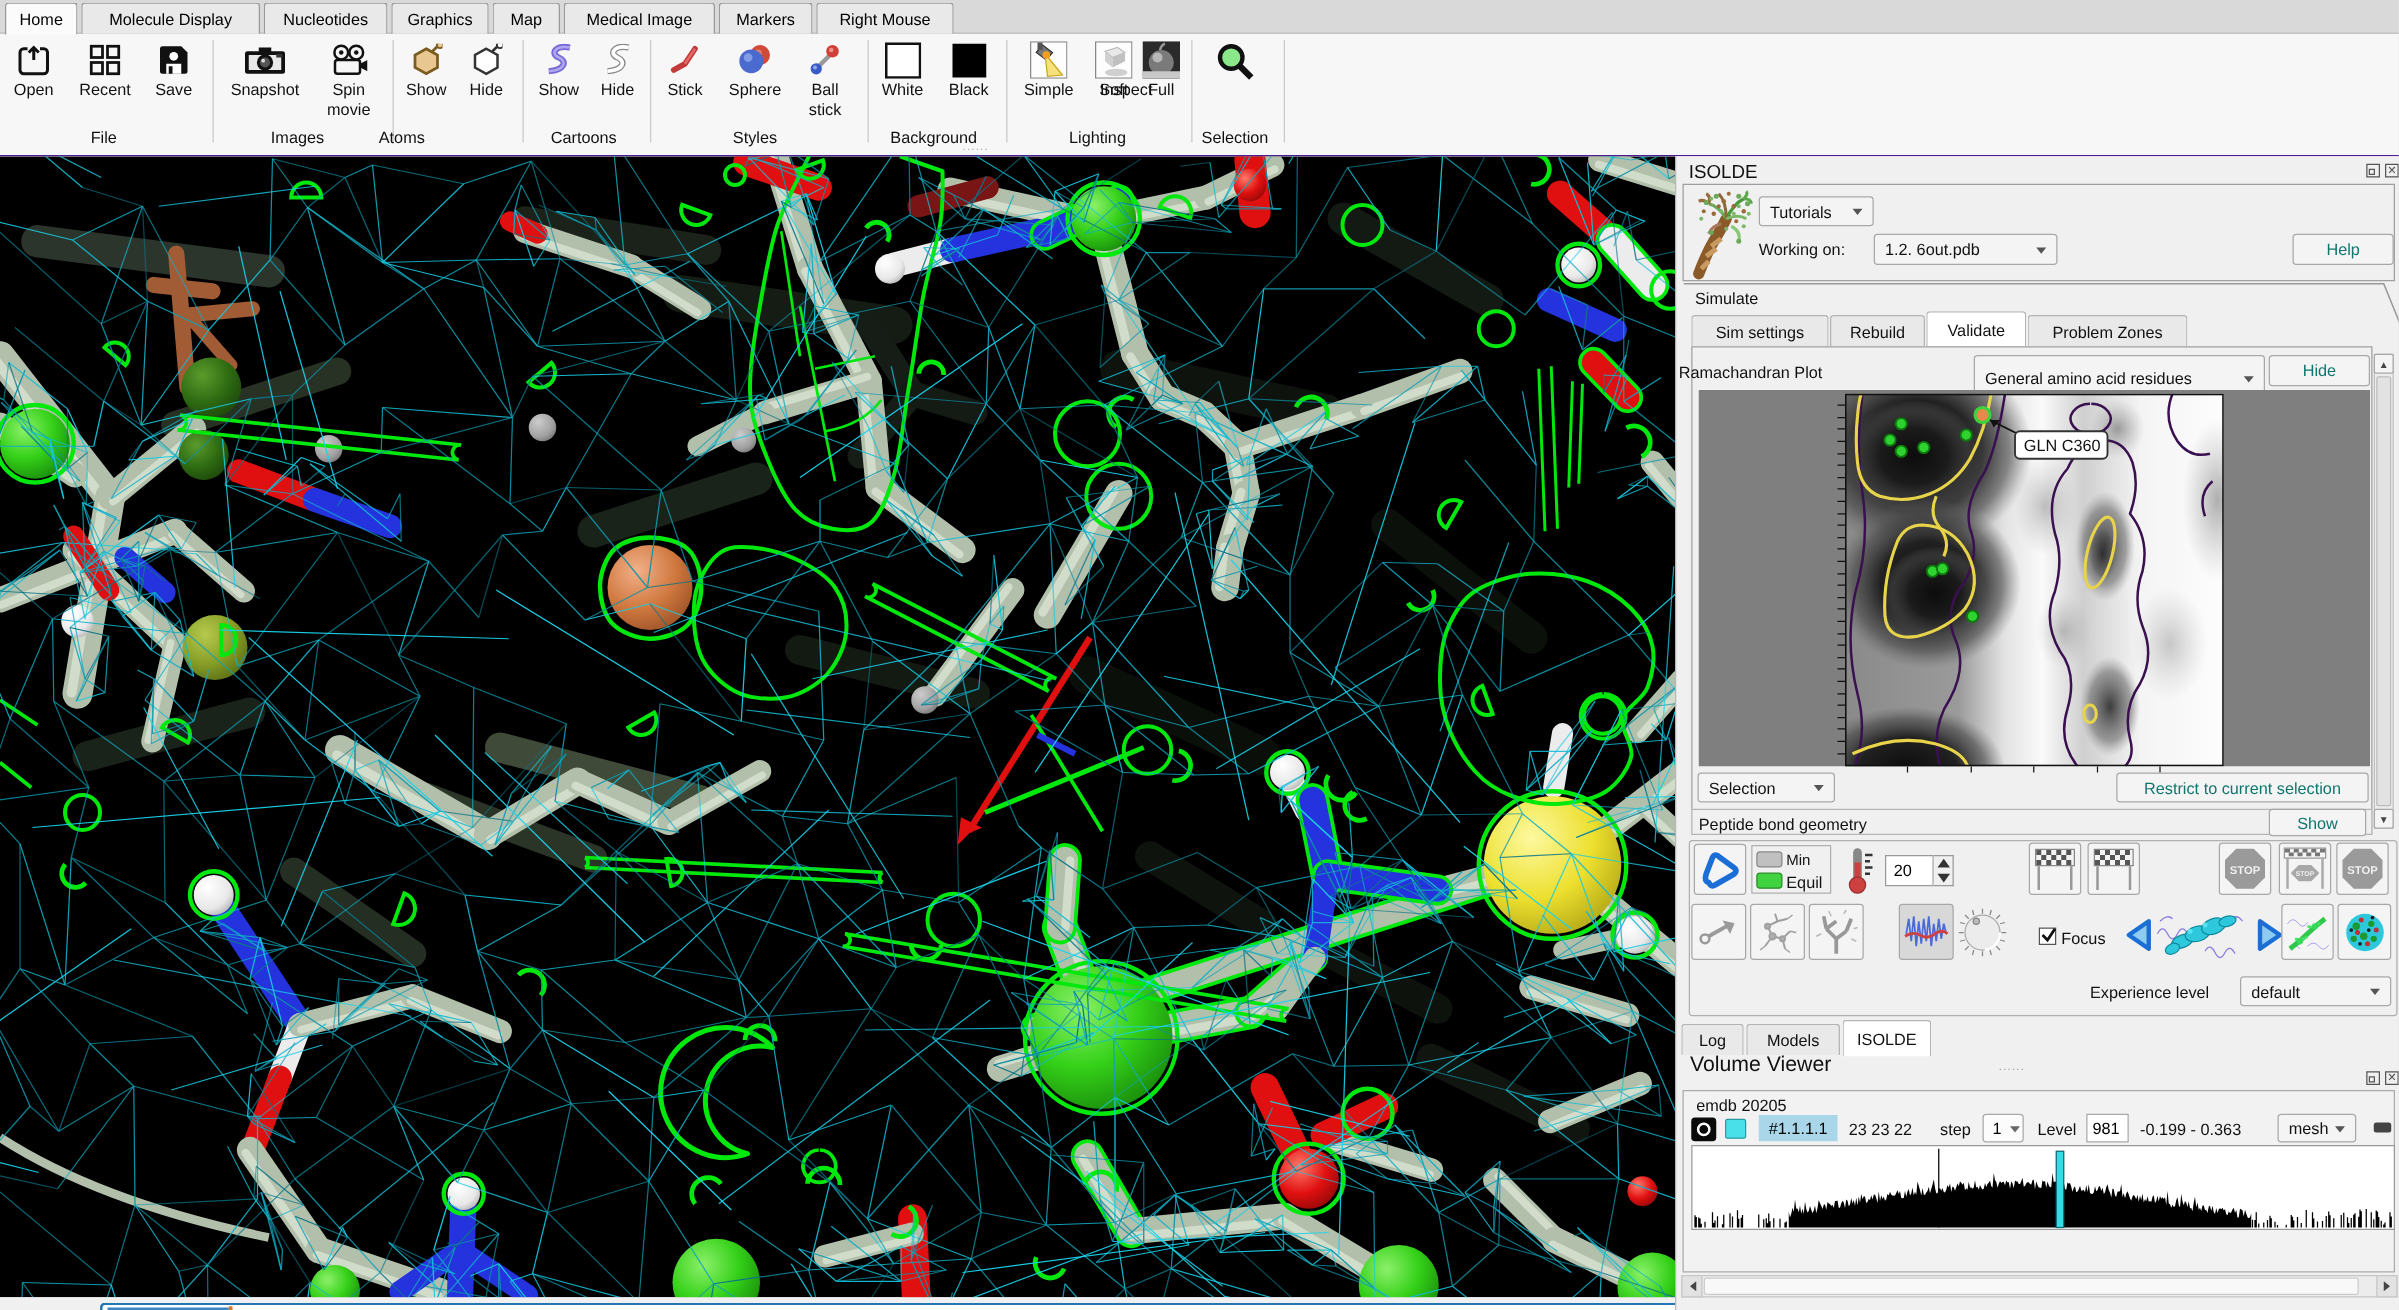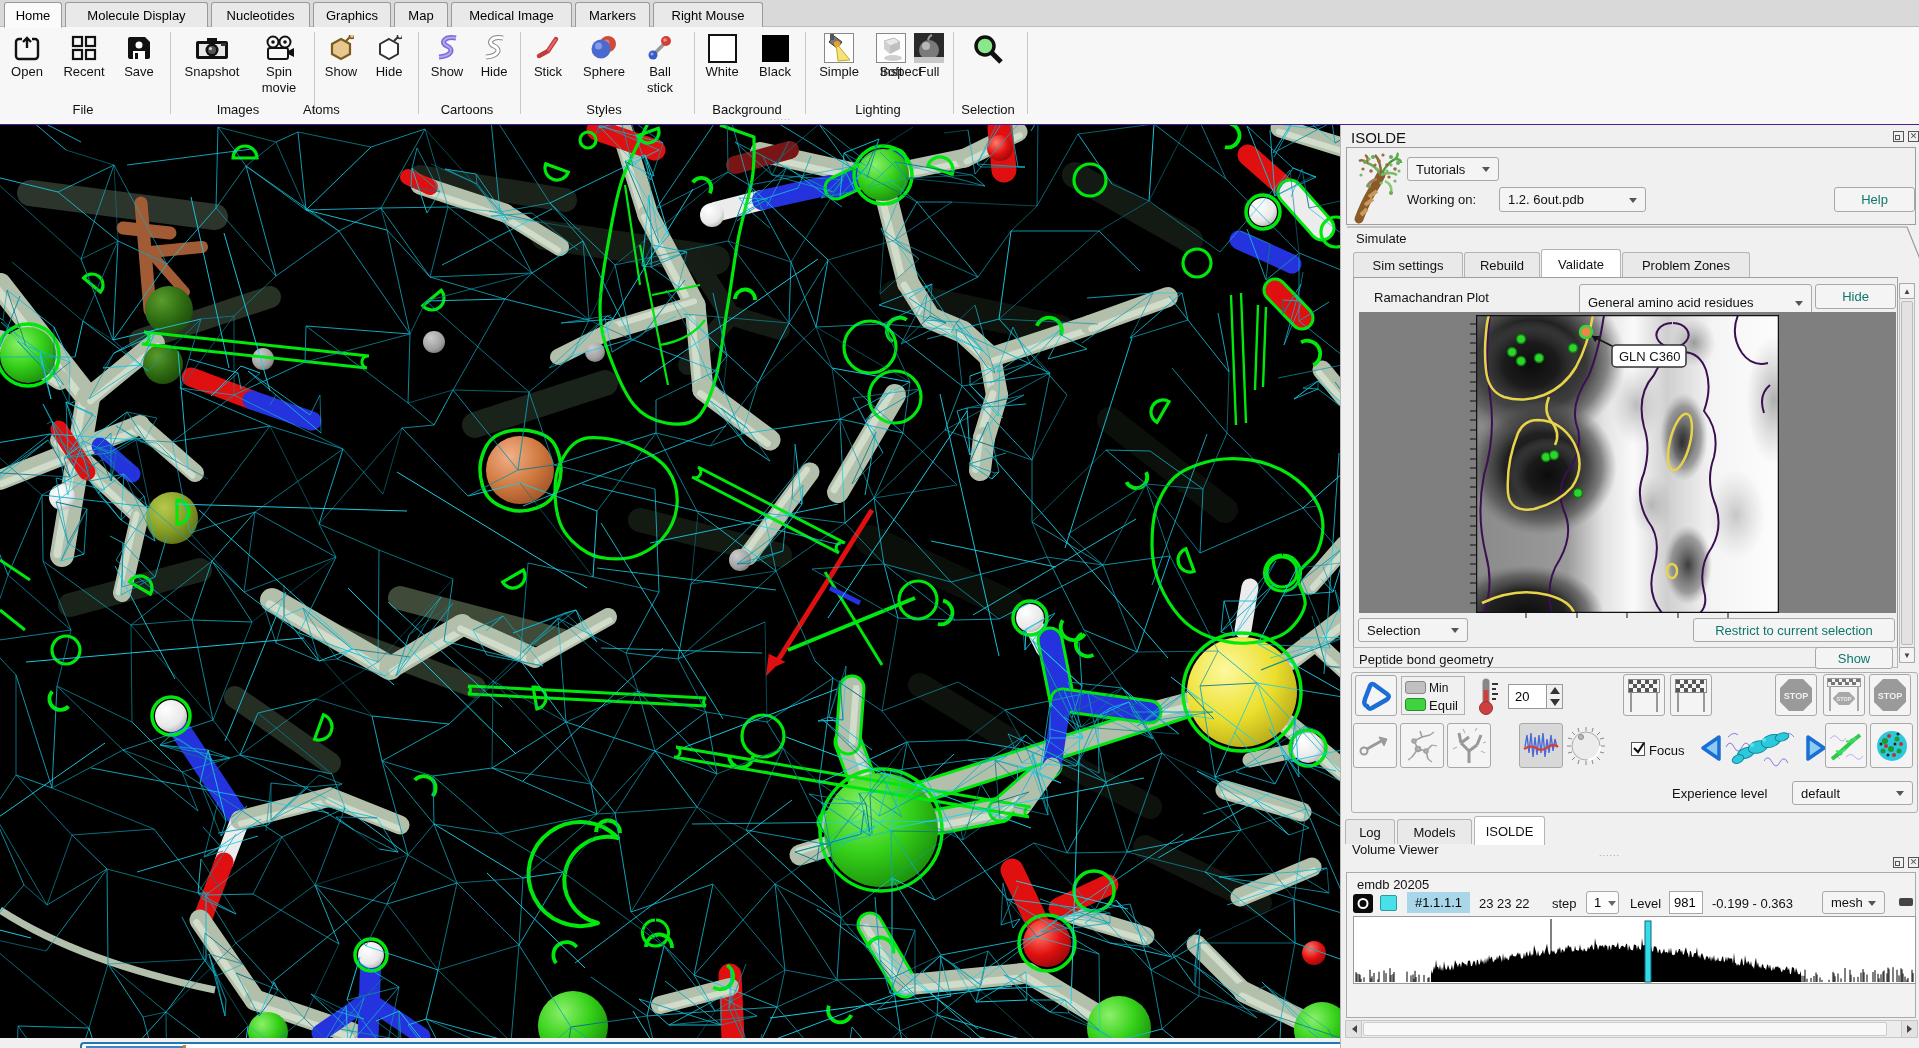--- a/index.html
+++ b/index.html
@@ -2096,21 +2096,21 @@
 <div class="lbl" style="left:15px;top:106px">Simulate</div>
 <div class="tab" style="left:12px;top:127px;width:110px;height:25px">Sim settings</div>
 <div class="tab" style="left:123px;top:127px;width:76px;height:25px">Rebuild</div>
 <div class="tab" style="left:281px;top:127px;width:128px;height:25px">Problem Zones</div>
 <div class="tab active" style="left:200px;top:124px;width:80px;height:29px">Validate</div>
 <div class="frame" style="left:12px;top:152px;width:545px;height:391px;border-color:#9f9f9f;background:#f0f0f0"></div>
 <div class="abs" style="left:558px;top:158px;width:16px;height:380px;background:#ececec;border:1px solid #c0c0c0"></div>
 <div class="btn" style="left:558px;top:158px;width:16px;height:16px;border-radius:2px;font-size:8px;color:#444">▲</div>
 <div class="btn" style="left:558px;top:522px;width:16px;height:16px;border-radius:2px;font-size:8px;color:#444">▼</div>
 <div class="abs" style="left:560px;top:176px;width:12px;height:344px;background:#e2e2e2;border:1px solid #bbb;border-radius:2px"></div>
-<div class="lbl" style="left:33px;top:165px">Ramachandran Plot</div>
+<div class="lbl" style="left:2px;top:165px">Ramachandran Plot</div>
 <div class="combo" style="left:238px;top:159px;width:233px;height:37px">General amino acid residues</div>
 <div class="btn" style="left:474px;top:159px;width:81px;height:25px">Hide</div>
 <div class="abs" style="left:18px;top:187px;width:537px;height:301px;background:#7f7f7f"></div>
 <svg class="abs" style="left:135px;top:190px" width="303" height="298" viewBox="0 0 303 298">
       <defs>
         <radialGradient id="rb1">
           <stop offset="0" stop-color="#0c0c0c"></stop>
           <stop offset="0.5" stop-color="#1b1b1b" stop-opacity="0.95"></stop>
           <stop offset="0.8" stop-color="#444" stop-opacity="0.6"></stop>
           <stop offset="1" stop-color="#666" stop-opacity="0"></stop>
@@ -2400,21 +2400,21 @@
           <circle cx="25" cy="7" r="1.5"></circle>
         </g>
       </svg>
     </div>
 <div class="lbl" style="left:331px;top:661px">Experience level</div>
 <div class="combo" style="left:451px;top:656px;width:121px;height:24px">default</div>
 <div class="lbl" style="left:258px;top:723px;font-size:9px;color:#999;letter-spacing:1px">......</div>
 <div class="tab" style="left:4px;top:694px;width:50px;height:25px">Log</div>
 <div class="tab" style="left:56px;top:694px;width:75px;height:25px">Models</div>
 <div class="tab active" style="left:133px;top:691px;width:71px;height:29px">ISOLDE</div>
-<div class="lbl" style="left:11px;top:717px;font-size:13px">Volume Viewer</div>
+<div class="lbl" style="left:11px;top:717px;font-size:17px">Volume Viewer</div>
 <div class="abs" style="left:552px;top:732px;width:11px;height:11px;border:1.5px solid #555">
       <div class="abs" style="left:1px;top:3px;width:5px;height:5px;border:1.5px solid #555;background:#f0f0f0"></div>
     </div>
 <div class="abs" style="left:567px;top:732px;width:11px;height:11px;border:1.5px solid #555;font-size:9px;line-height:8px;text-align:center;color:#555">✕</div>
 <div class="frame" style="left:5px;top:747px;width:570px;height:146px;border-color:#aaa;background:#f2f2f2"></div>
 <div class="lbl" style="left:16px;top:752px">emdb 20205</div>
 <div class="abs" style="left:12px;top:769px;width:20px;height:19px;background:#0a0a0a;border-radius:3px"></div>
 <svg class="abs" style="left:12px;top:769px" width="20" height="19">
       <circle cx="10" cy="9.5" r="4.5" fill="none" stroke="#fff" stroke-width="2"></circle>
     </svg>

